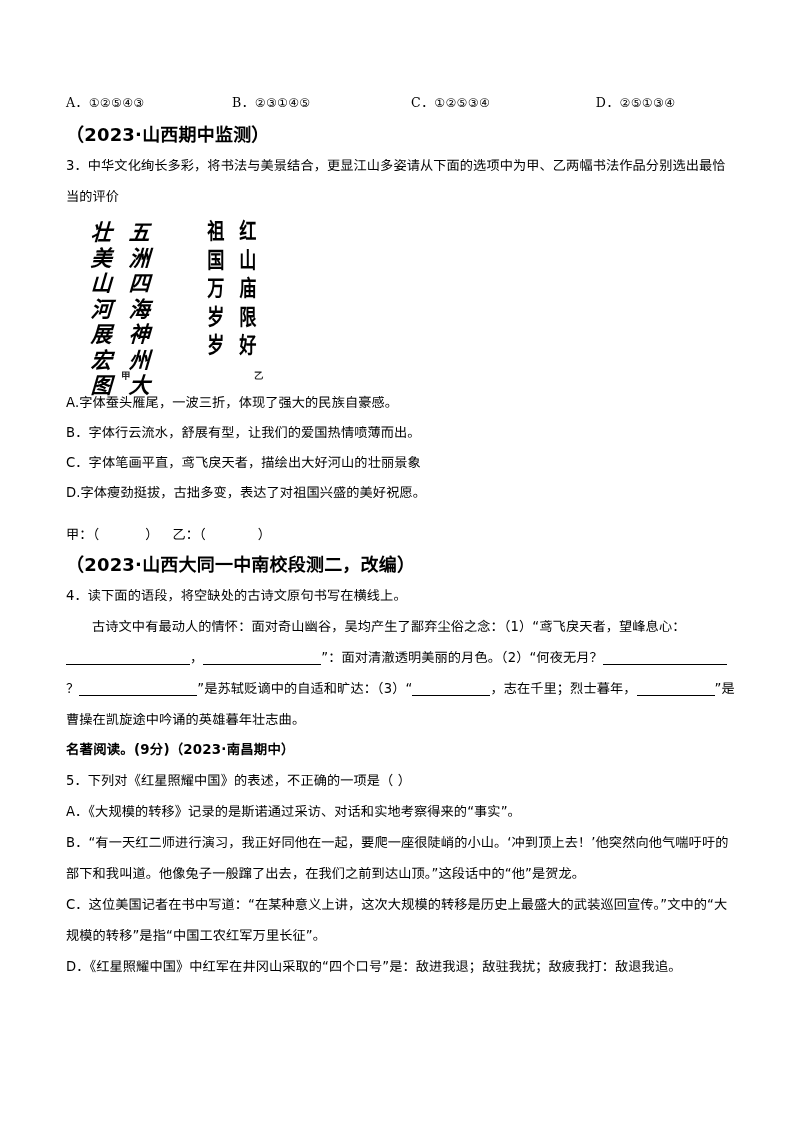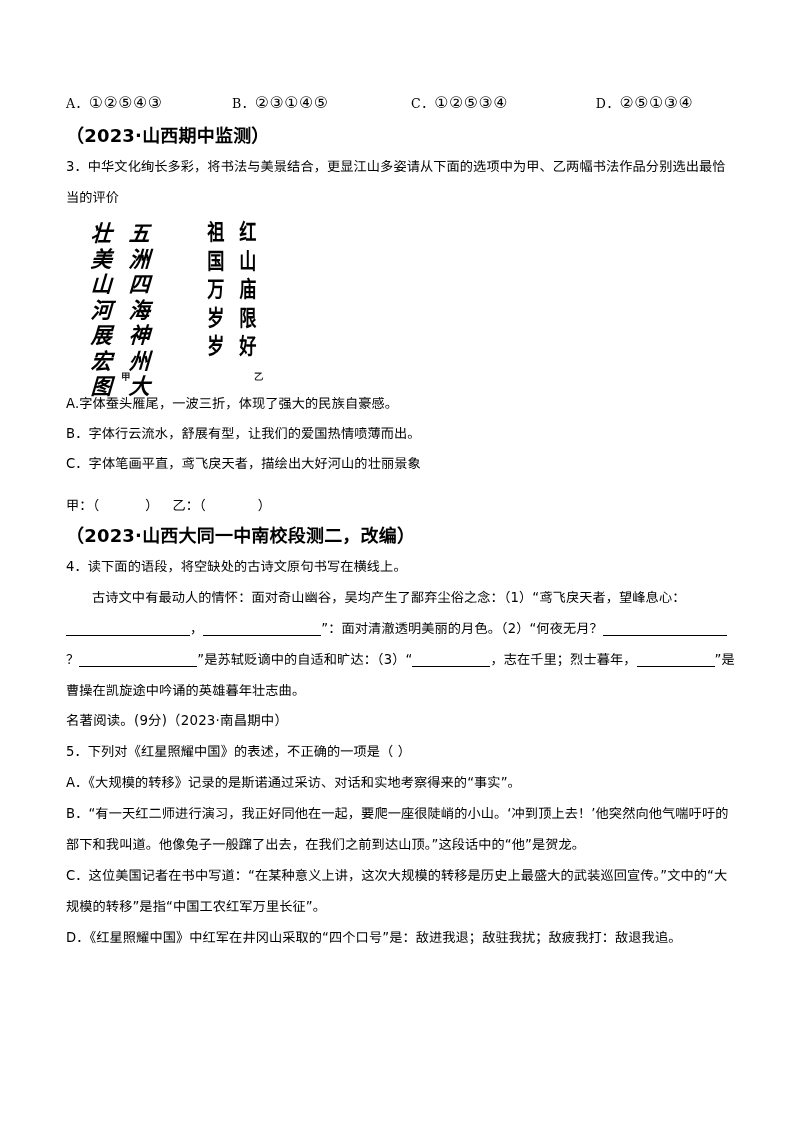--- a/index.html
+++ b/index.html
@@ -41,21 +41,21 @@
   }
   .src {
     font-size: 18px;
     line-height: 30px;
     font-weight: bold;
     letter-spacing: 0.2px;
   }
   .bold-head {
     font-size: 13.4px;
     line-height: 30px;
-    font-weight: normal;
+    font-weight: bold;
     letter-spacing: 0.2px;
   }
   .opt {
     font-size: 13.2px;
     line-height: 30px;
     letter-spacing: 0.1px;
   }
 
   
   .choice-row {
@@ -68,21 +68,21 @@
   .choice-row > span { display: inline-block; }
   .ch-a { width: 175px; }
   .ch-b { width: 189px; }
   .ch-c { width: 176px; }
   .ch-d { width: 150px; margin-left: 18px; }
   .ch-tag {
     font-family: "DejaVu Serif", "Liberation Serif", serif;
     font-size: 12.6px;
     letter-spacing: 0.5px;
   }
-  .circ { letter-spacing: 0.4px; font-size: 16px; }
+  .circ { letter-spacing: 0.4px; font-size: 12px; }
 
   
   .figure {
     position: relative;
     height: 166px;
     margin: 6px 0 4px 0;
   }
   .calli {
     position: absolute;
     display: flex;
@@ -203,20 +203,21 @@
       </div>
     </div>
 
     <span class="fig-label lbl-a">甲</span>
     <span class="fig-label lbl-b">乙</span>
   </div>
 
   <div class="opt">A.字体蚕头雁尾，一波三折，体现了强大的民族自豪感。</div>
   <div class="opt">B．字体行云流水，舒展有型，让我们的爱国热情喷薄而出。</div>
   <div class="opt">C．字体笔画平直，鸢飞戾天者，描绘出大好河山的壮丽景象</div>
+  <div class="opt">D.字体瘦劲挺拔，古拙多变，表达了对祖国兴盛的美好祝愿。</div>
 
   <div class="line"><span>甲：（</span><span class="blank b-tiny" style="border-bottom:none;width:46px;"></span><span>）</span><span style="display:inline-block;width:14px;"></span><span>乙：（</span><span class="blank" style="border-bottom:none;width:52px;"></span><span>）</span></div>
 
   <div class="src">（2023·山西大同一中南校段测二，改编）</div>
 
   <div class="para">4．读下面的语段，将空缺处的古诗文原句书写在横线上。</div>
 
   <div class="para indent"><span>古诗文中有最动人的情怀：面对奇山幽谷，吴均产生了鄙弃尘俗之念：（1）“鸢飞戾天者，望峰息心：</span><span class="blank b-long"></span><span>，</span><span class="blank b-mid"></span><span>”：面对清澈透明美丽的月色。（2）“何夜无月？</span><span class="blank b-long"></span><span>？</span><span class="blank b-mid"></span><span>”是苏轼贬谪中的自适和旷达：（3）“</span><span class="blank b-short"></span><span>，志在千里；</span><span>烈士暮年，</span><span class="blank b-short"></span><span>”是曹操在凯旋途中吟诵的英雄暮年壮志曲。</span></div>
 
   <div class="bold-head">名著阅读。(9分)（2023·南昌期中）</div>

